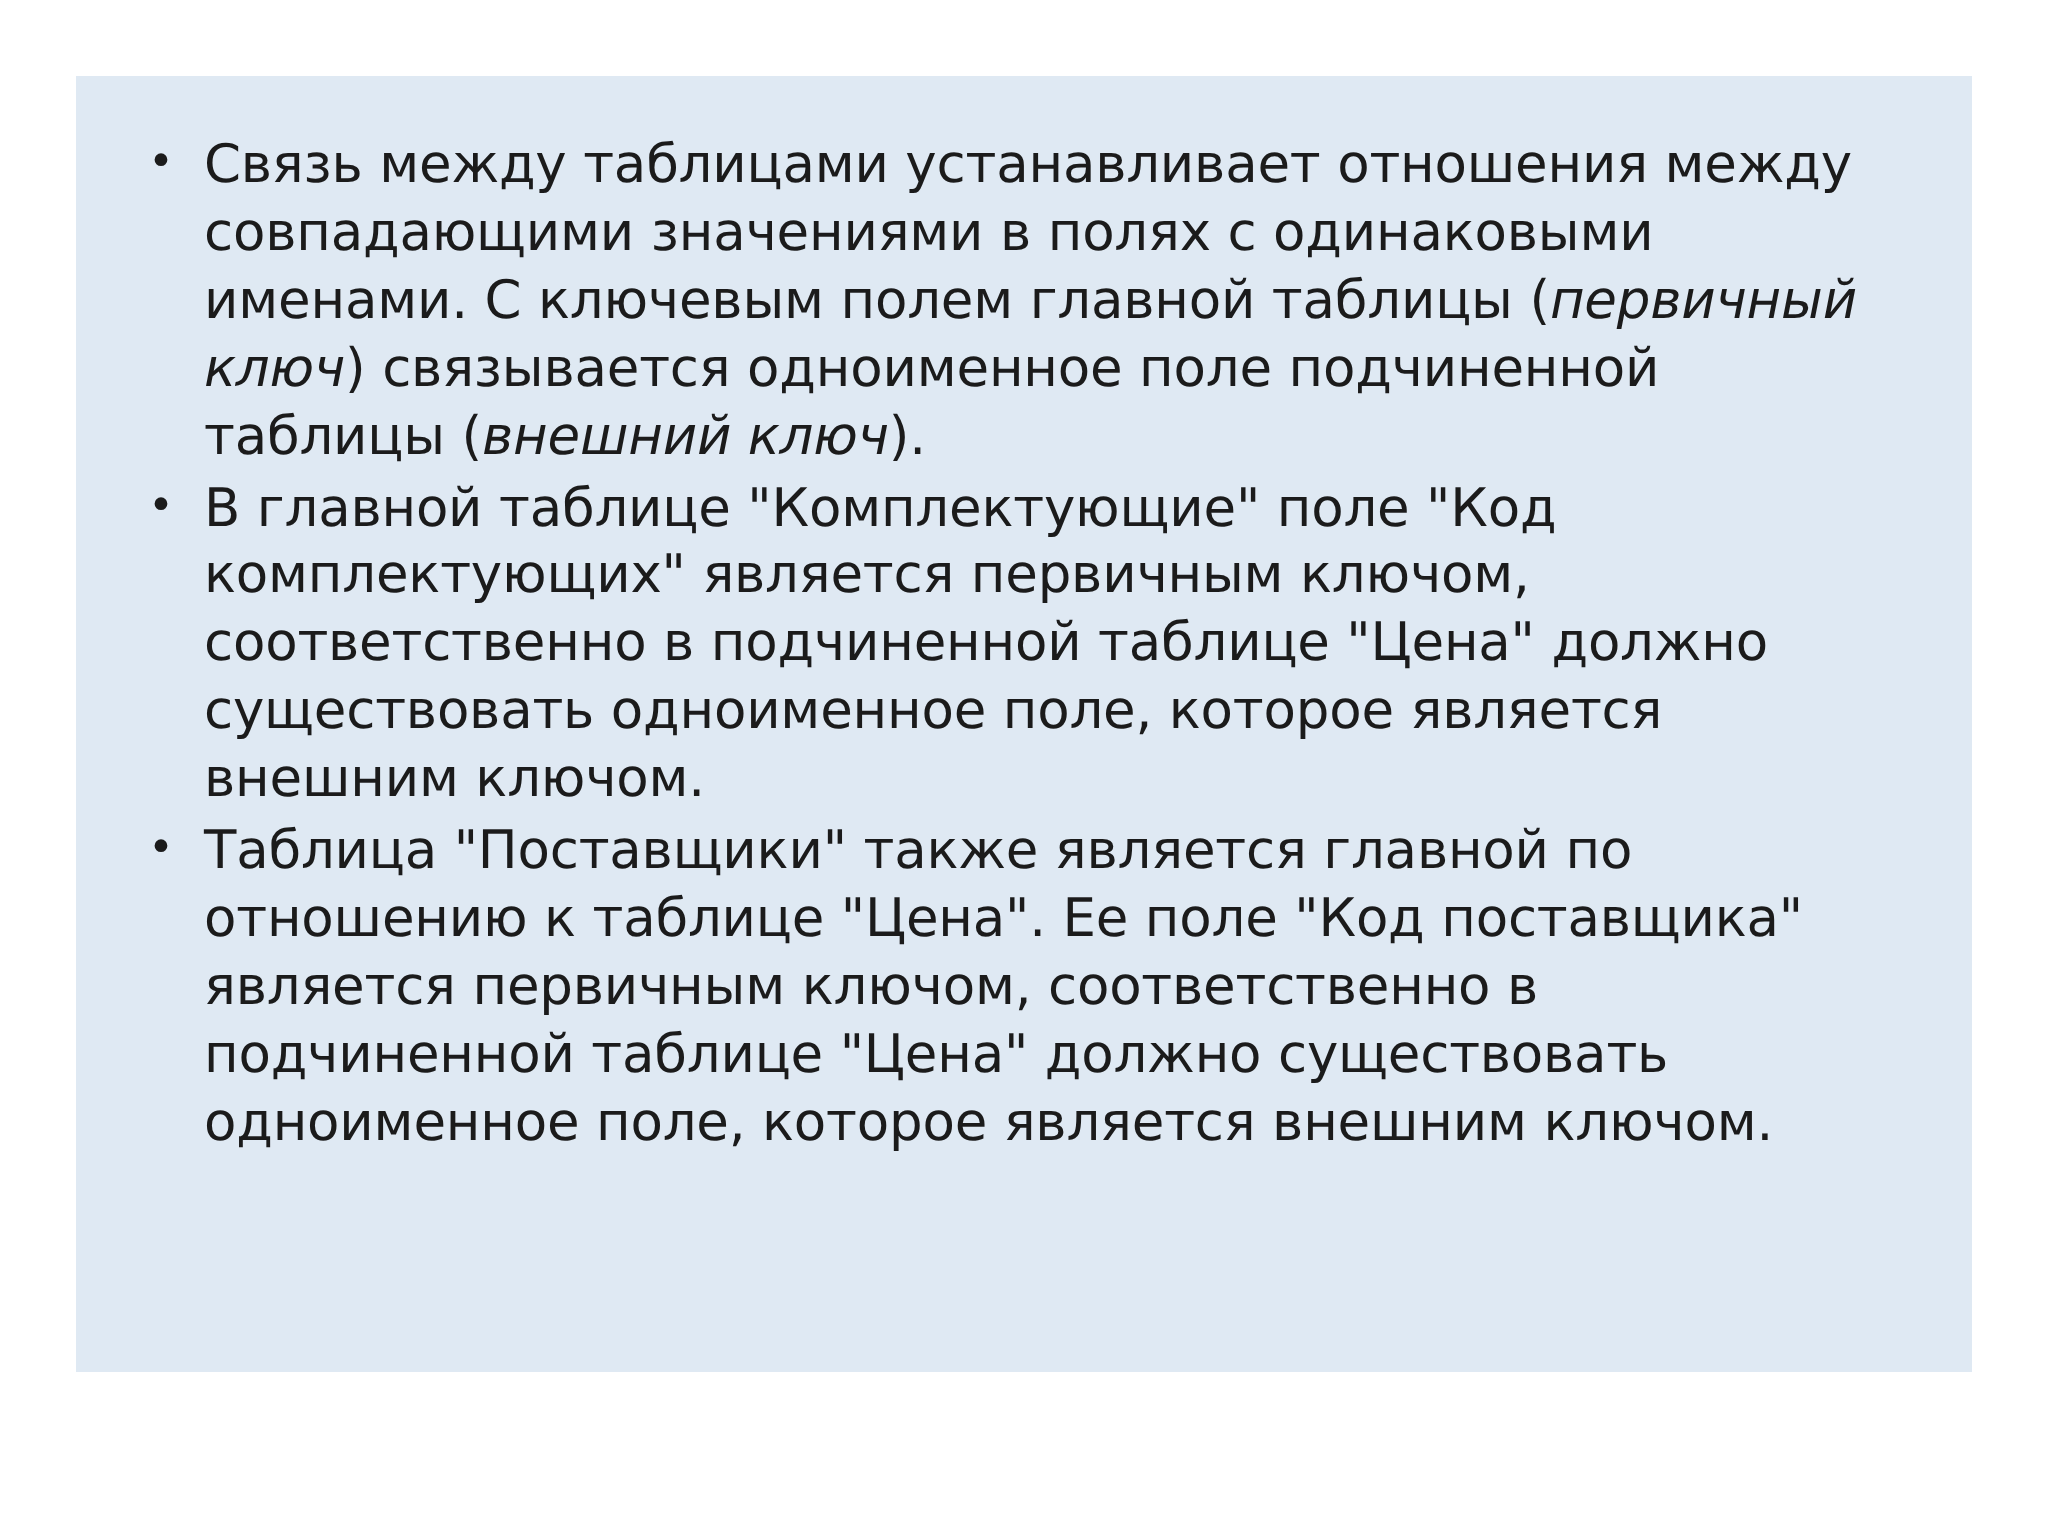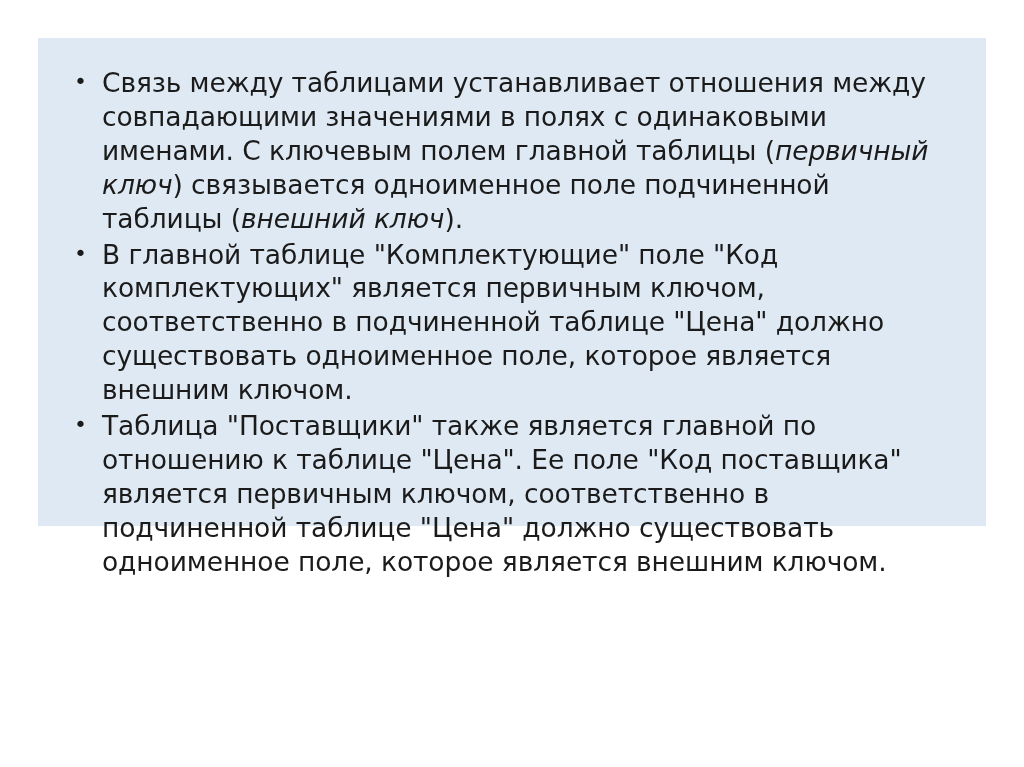--- a/index.html
+++ b/index.html
@@ -17,21 +17,21 @@
     position: relative;
     width: 1024px;
     height: 767px;
     background: #ffffff;
   }
   .content-panel {
     position: absolute;
     left: 38px;
     top: 38px;
     width: 948px;
-    height: 488px;
+    height: 648px;
     background: #dfe9f3;
   }
   .bullet-list {
     list-style: none;
     margin: 0;
     padding: 28px 42px 0 26px;
   }
   .bullet-item {
     position: relative;
     padding-left: 38px;

